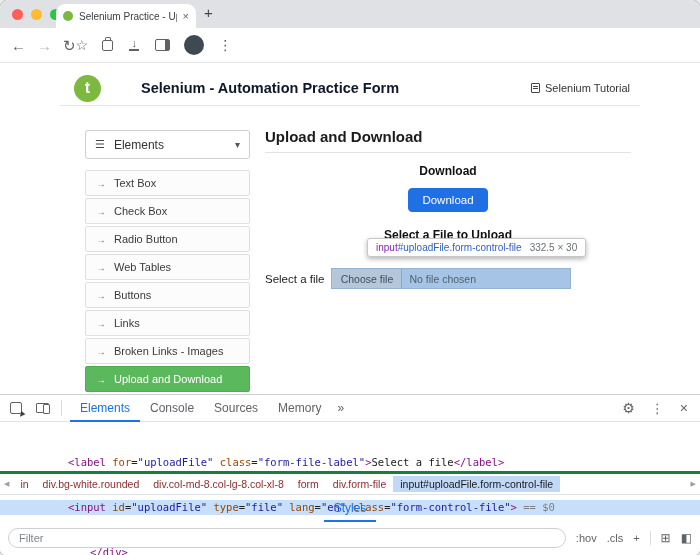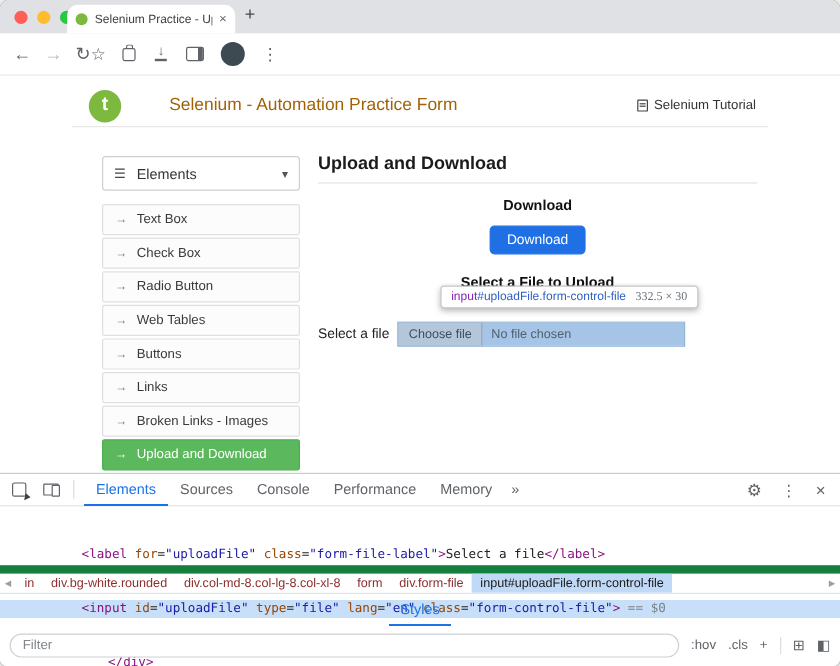--- a/index.html
+++ b/index.html
@@ -36,21 +36,21 @@
   .panel-ic{width:15px;height:12px;border:1.5px solid #5F6368;border-radius:2px;position:relative;}
   .panel-ic::after{content:"";position:absolute;right:0;top:0;bottom:0;width:4px;background:#5F6368;}
   .avatar{width:20px;height:20px;border-radius:50%;background:#3E4A52;color:#E8EAED;font-size:10px;display:flex;align-items:center;justify-content:center;}
   .kebab{font-size:14px;color:#5F6368;line-height:1;}
 
   
   .page{position:absolute;top:64px;left:0;right:0;height:330px;background:#fff;overflow:hidden;}
   .site-header{position:absolute;top:7px;left:74px;right:70px;height:34px;display:flex;align-items:center;}
   .logo-circle{width:27px;height:27px;border-radius:50%;background:var(--brand_green);color:#fff;font-weight:bold;font-size:16px;display:flex;align-items:center;justify-content:center;}
   .brand{margin-left:7px;font-size:17px;font-weight:bold;color:#3C3C3C;letter-spacing:-.2px;}
-  .page-title{margin-left:40px;font-size:14.5px;font-weight:normal;color:#a16207;white-space:nowrap;}
+  .page-title{margin-left:40px;font-size:14.5px;font-weight:bold;color:#0f172a;white-space:nowrap;}
   .tut-link{margin-left:auto;display:flex;align-items:center;gap:5px;font-size:11px;color:#333;}
   .doc-ic{width:9px;height:10px;border:1px solid #444;border-radius:1px;position:relative;}
   .doc-ic::after{content:"";position:absolute;left:1px;top:2px;right:1px;height:1px;background:#444;box-shadow:0 2px 0 #444;}
   .header-rule{position:absolute;top:41px;left:60px;right:60px;border-top:1px solid #E7E7E7;}
 
   
   .sidebar{position:absolute;left:85px;top:66px;width:165px;}
   .sb-header{height:29px;border:1px solid #CFCFCF;border-radius:3px;display:flex;align-items:center;padding:0 9px;background:#fff;}
   .sb-burger{font-size:11px;color:#444;}
   .sb-title{font-size:12px;color:#333;margin-left:9px;}
@@ -65,21 +65,21 @@
   .main-title{position:absolute;left:265px;top:64px;font-size:15px;font-weight:bold;color:#1B1B1B;}
   .main-rule{position:absolute;left:265px;width:366px;top:88px;border-top:1px solid #E3E3E3;}
   .dl-heading{position:absolute;left:265px;width:366px;top:100px;text-align:center;font-size:12px;font-weight:bold;color:#111;}
   .dl-btn-row{position:absolute;left:265px;width:366px;top:124px;display:flex;justify-content:center;}
   .dl-button{background:var(--download_button_blue);color:#fff;font-size:11.5px;padding:5px 13px;border-radius:4px;border:1px solid var(--download_button_blue);}
   .up-heading{position:absolute;left:265px;width:366px;top:164px;text-align:center;font-size:12px;font-weight:bold;color:#111;}
   .inspect-tooltip{position:absolute;left:367px;top:174px;background:#fff;border:1px solid #C8C8C8;border-radius:3px;box-shadow:0 2px 5px rgba(0,0,0,.3);padding:3px 8px;font-size:10px;white-space:nowrap;z-index:5;display:flex;align-items:center;gap:8px;}
   .tt-tag{color:#8324B8;}
   .tt-id{color:#2F5FC4;}
   .tt-class{color:#2F5FC4;}
-  .tt-dims{color:#6B7178;font-family:Liberation Serif, serif;}
+  .tt-dims{color:#6B7178;}
   .file-row{position:absolute;left:265px;top:205px;display:flex;align-items:center;gap:8px;}
   .file-label{font-size:11.5px;color:#222;}
   .file-input{width:238px;height:19px;background:var(--inspect_highlight);outline:1px solid #94B4D6;display:flex;align-items:center;}
   .choose-btn{width:70px;height:100%;background:#B4C6DA;border-right:1px solid #8FA8C2;font-size:10.5px;color:#3E4E5E;display:flex;align-items:center;justify-content:center;}
   .file-status{font-size:10.5px;color:#51616F;margin-left:7px;}
 
   
   .devtools{position:absolute;left:0;right:0;top:394px;height:161px;background:#fff;border-top:1px solid #C9CCD1;}
   .dt-toolbar{height:27px;display:flex;align-items:center;border-bottom:1px solid #E0E3E7;}
   .inspect-ic{width:12px;height:12px;border:1.5px solid #5F6368;border-radius:2px;position:relative;margin-left:10px;}
@@ -98,21 +98,21 @@
   .dt-code{height:49px;padding-top:3px;font-family:"DejaVu Sans Mono",monospace;font-size:10.5px;line-height:15px;white-space:pre;}
   .code-line{padding-left:68px;}
   .code-line.hl{background:var(--selected_line_blue);}
   .code-line.deeper{padding-left:90px;}
   .tk-tag{color:var(--code_tag);}
   .tk-attr{color:var(--code_attr);}
   .tk-val{color:var(--code_value);}
   .tk-plain{color:#202124;}
   .tk-meta{color:#7D8288;}
 
-  .dt-crumbs{height:23px;border-top:7px solid #15803d;display:flex;align-items:center;font-size:10.5px;color:var(--crumb_text);overflow:hidden;}
+  .dt-crumbs{height:23px;border-top:3px solid #15803d;display:flex;align-items:center;font-size:10.5px;color:var(--crumb_text);overflow:hidden;}
   .crumb-arrow{font-size:7px;color:#9AA0A6;padding:0 4px;}
   .crumb{padding:2px 7px;white-space:nowrap;}
   .crumb.selected{background:var(--crumb_selected_blue);color:#1A1A1A;}
   .crumb-spacer{flex:1;}
 
   .dt-subtabs{height:27px;border-top:1px solid #E0E3E7;display:flex;align-items:center;font-size:12px;color:#3C4043;flex-direction:column;}
   .dt-subtab{padding:0 10px;height:27px;line-height:27px;white-space:nowrap;}
   .dt-subtab.active{color:var(--devtools_accent);box-shadow:inset 0 -2px 0 var(--devtools_accent);}
 
   .dt-filter{height:34px;display:flex;align-items:center;padding:0 8px;gap:10px;}
@@ -234,23 +234,22 @@
     </div>
   </div>
 
   <div class="devtools">
 
     <div class="dt-toolbar">
       <span class="inspect-ic"></span>
       <span class="device-ic"></span>
       <span class="dt-sep"></span>
       <span class="dt-tab active">Elements</span>
+      <span class="dt-tab">Console</span>
       <span class="dt-tab">Sources</span>
-      <span class="dt-tab">Console</span>
-      <span class="dt-tab">Performance</span>
       <span class="dt-tab">Memory</span>
       <span class="dt-more">»</span>
       <span class="spacer"></span>
       <span class="dt-gear">⚙</span>
       <span class="dt-kebab">⋮</span>
       <span class="dt-close">×</span>
     </div>
 
     <div class="dt-code">
       <div class="code-line"><span class="tk-tag">&lt;label</span><span class="tk-attr"> for</span><span class="tk-plain">=</span><span class="tk-val">"uploadFile"</span><span class="tk-attr"> class</span><span class="tk-plain">=</span><span class="tk-val">"form-file-label"</span><span class="tk-tag">&gt;</span><span class="tk-plain">Select a file</span><span class="tk-tag">&lt;/label&gt;</span></div>

